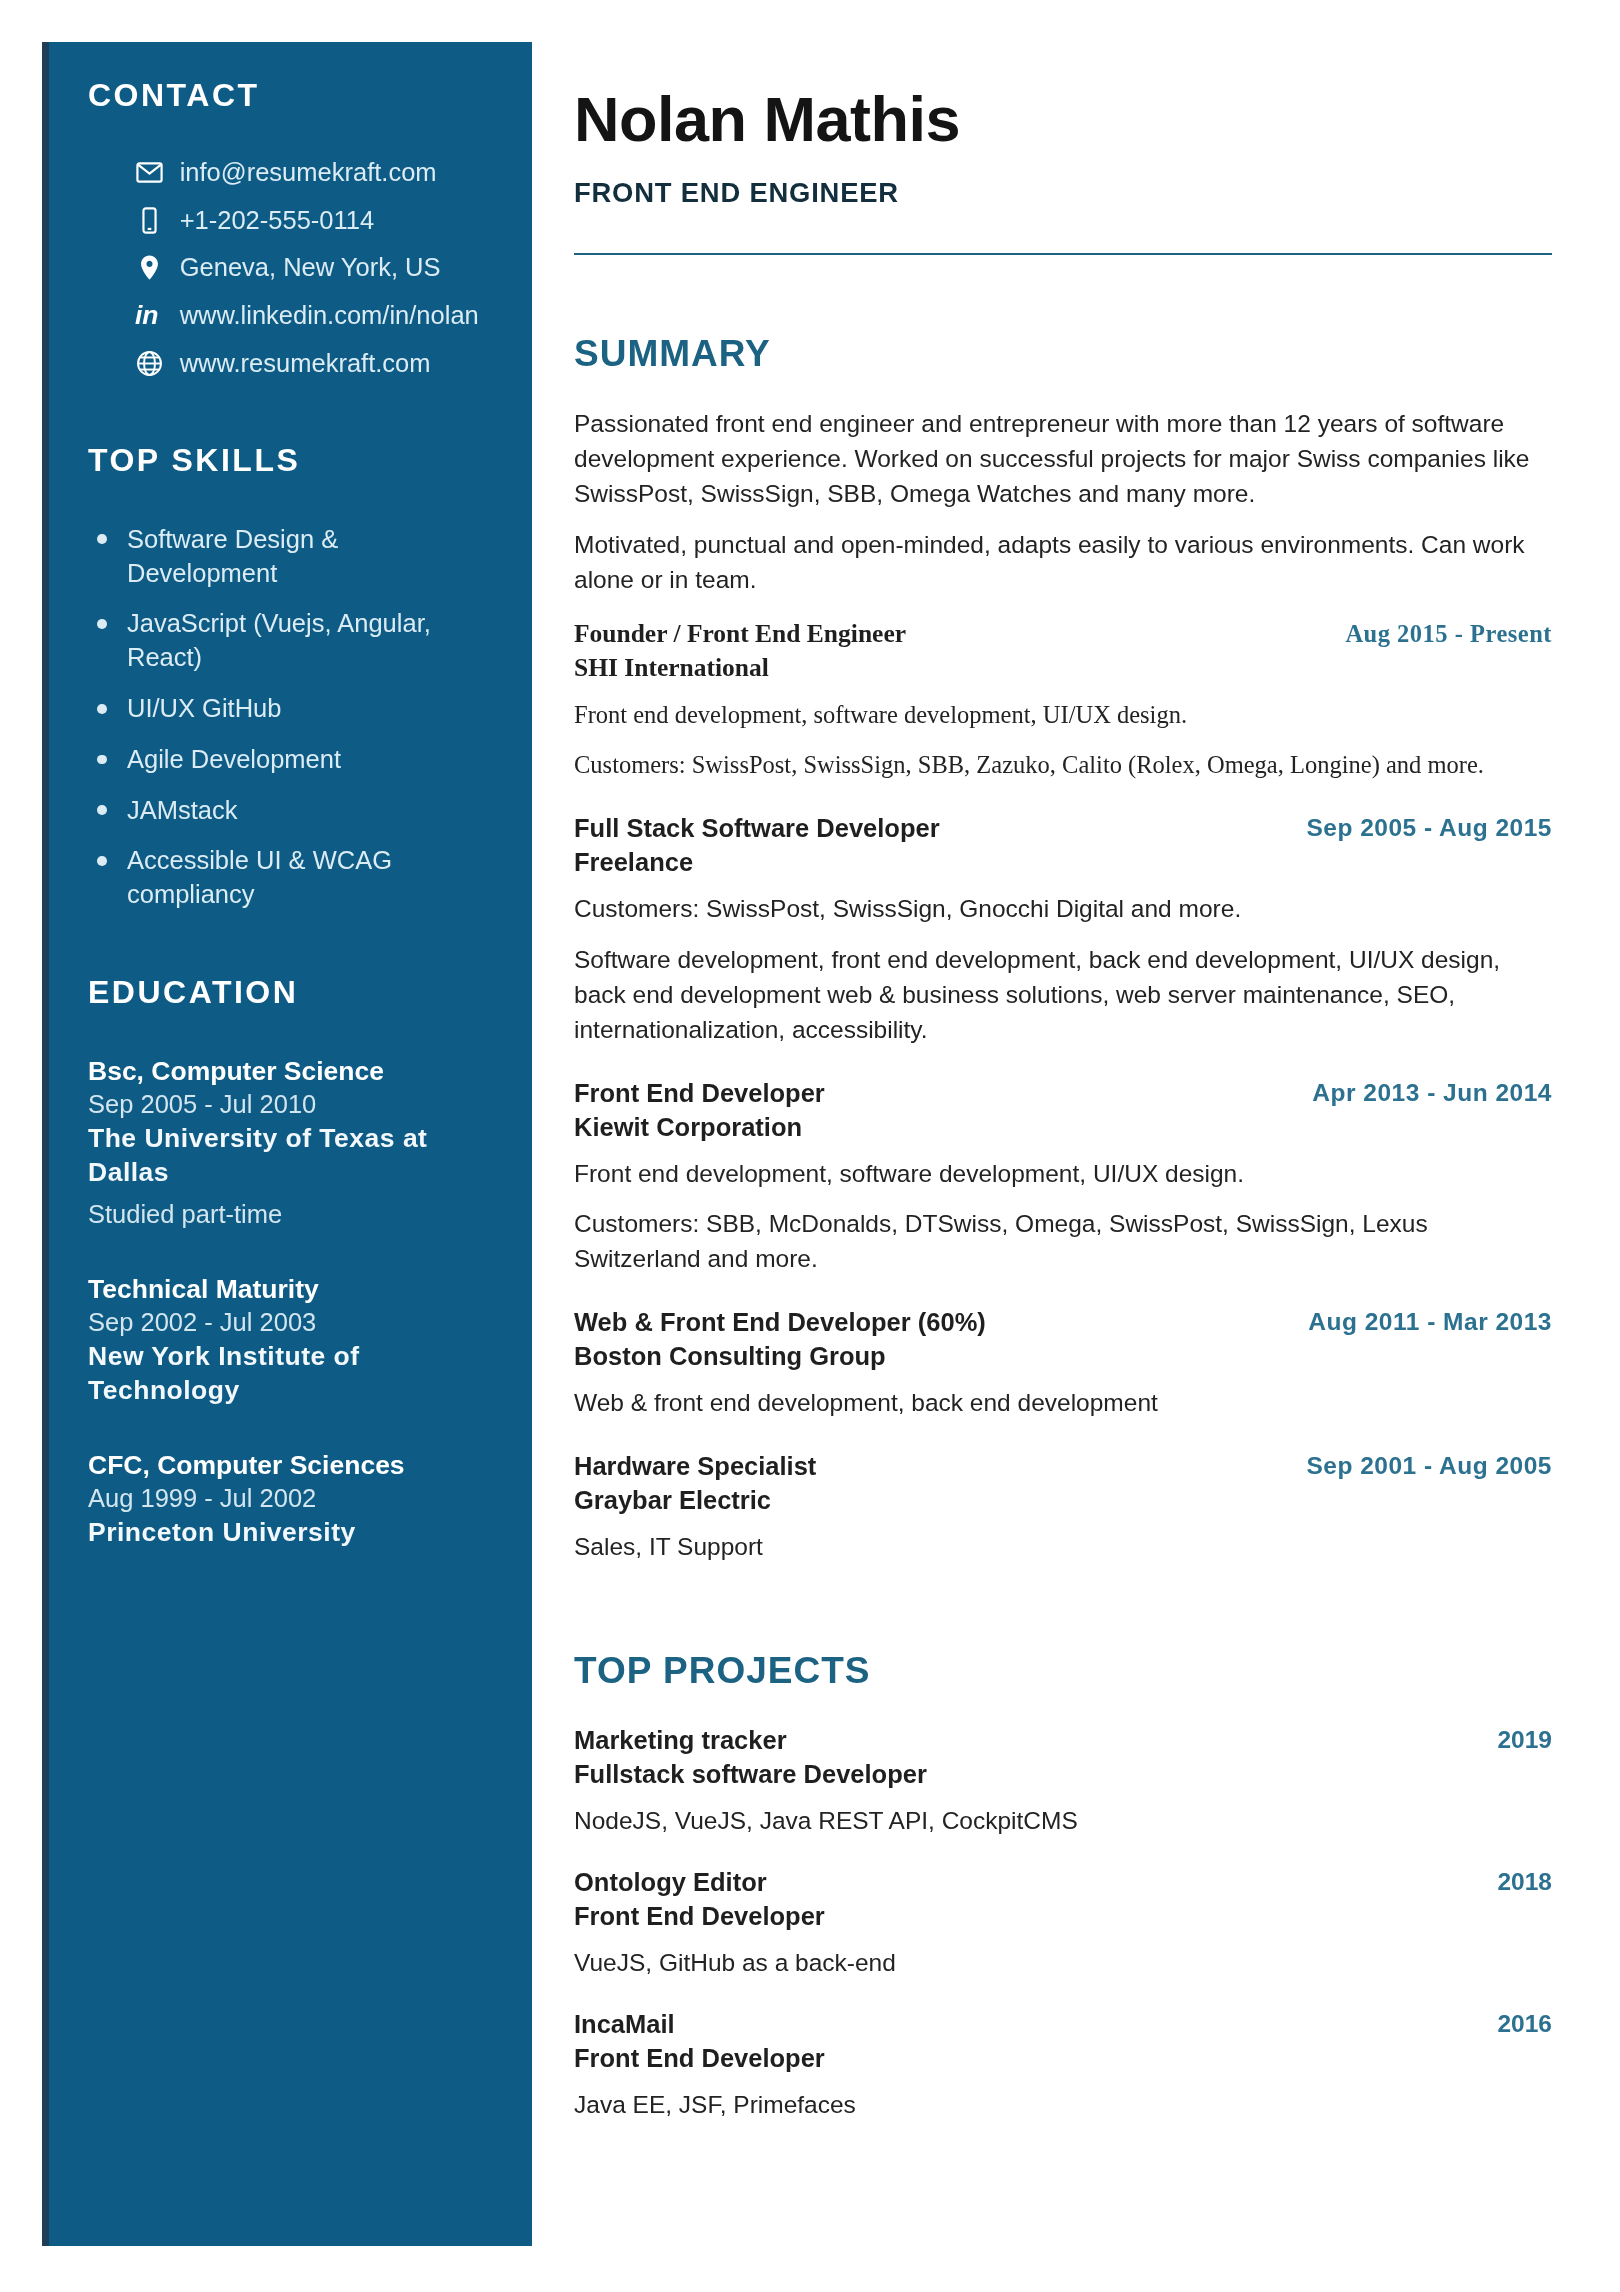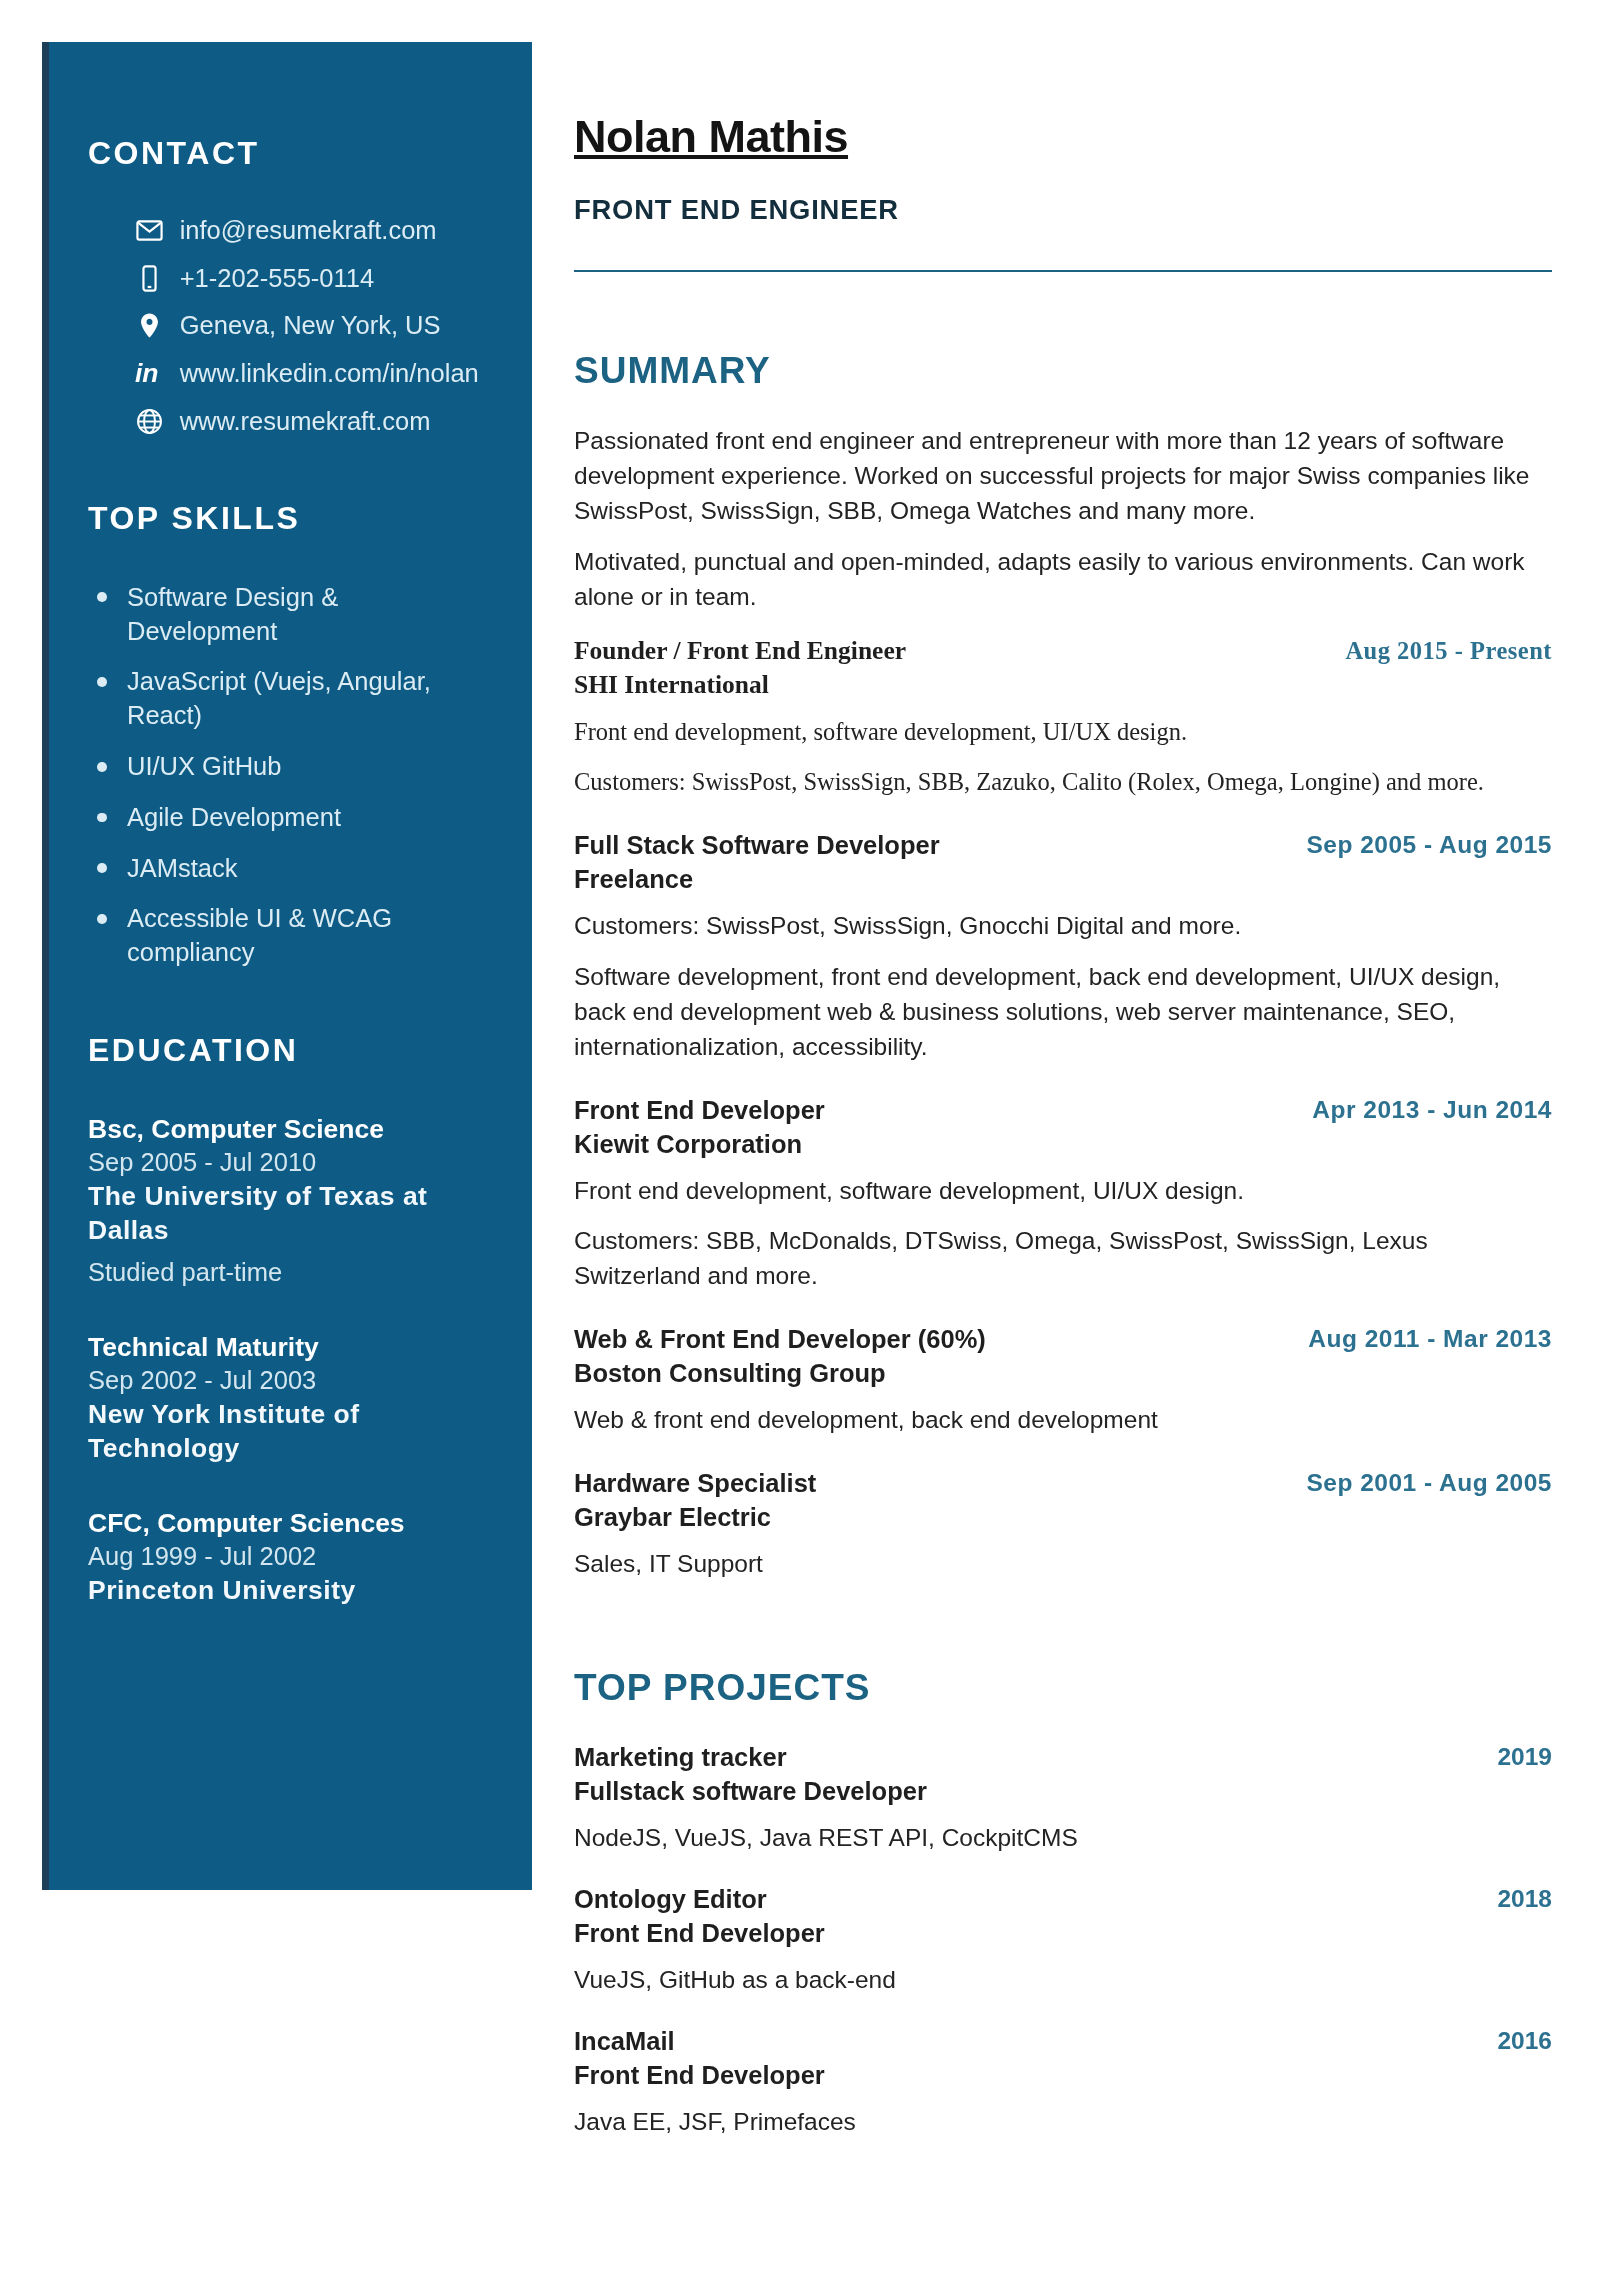--- a/index.html
+++ b/index.html
@@ -7,25 +7,25 @@
     position:relative;
     width:1620px;height:2293px;
     background:#ffffff;
     overflow:hidden;
     font-family:"Liberation Sans","DejaVu Sans",sans-serif;
     color:#232323;
   }
   
   .sidebar{
     position:absolute;left:42px;top:42px;
-    width:490px;height:1848px;
+    width:490px;height:2204px;
     background:#0e5c85;
     border-left:7.8px solid #1d3f58;
     box-sizing:border-box;
-    padding:93px 37px 39px 39px;
+    padding:35px 37px 39px 39px;
   }
   .side-h{
     margin:0 0 43px 0;
     font-size:32px;font-weight:bold;color:#ffffff;
     letter-spacing:2.5px;
   }
   .side-h.mt{margin-top:63px;}
   .c-row{display:flex;align-items:center;margin-bottom:16.7px;margin-left:47px;}
   .icn{width:29px;height:29px;flex:0 0 29px;margin-right:15.7px;}
   .in-badge{
@@ -45,24 +45,23 @@
   .edu{margin-bottom:41px;}
   .edu-degree{font-size:26.5px;font-weight:bold;color:#ffffff;line-height:34px;}
   .edu-dates{font-size:25.5px;color:#d3e6ef;line-height:33px;}
   .edu-school{font-size:26.5px;font-weight:bold;color:#f2f8fb;line-height:34px;letter-spacing:0.5px;}
   .edu-note{font-size:25.5px;color:#d3e6ef;line-height:33px;margin-top:8.8px;}
   
   .main{
     position:absolute;left:574px;top:54px;width:978px;
   }
   h1.name{
-    margin:48px 0 0 0;
-    font-size:45px;line-height:69px;font-weight:bold;color:#141414;
+    margin:31px 0 0 0;
+    font-size:63px;line-height:69px;font-weight:bold;color:#141414;
     letter-spacing:-0.5px;
-    text-decoration:underline;
   }
   .role{
     margin-top:21.6px;
     font-size:27.4px;line-height:33px;font-weight:bold;color:#132f3e;
     letter-spacing:0.8px;
   }
   .rule{
     margin:44px 0 0 0;border:none;height:2.9px;background:#1b6283;
   }
   .m-h{

